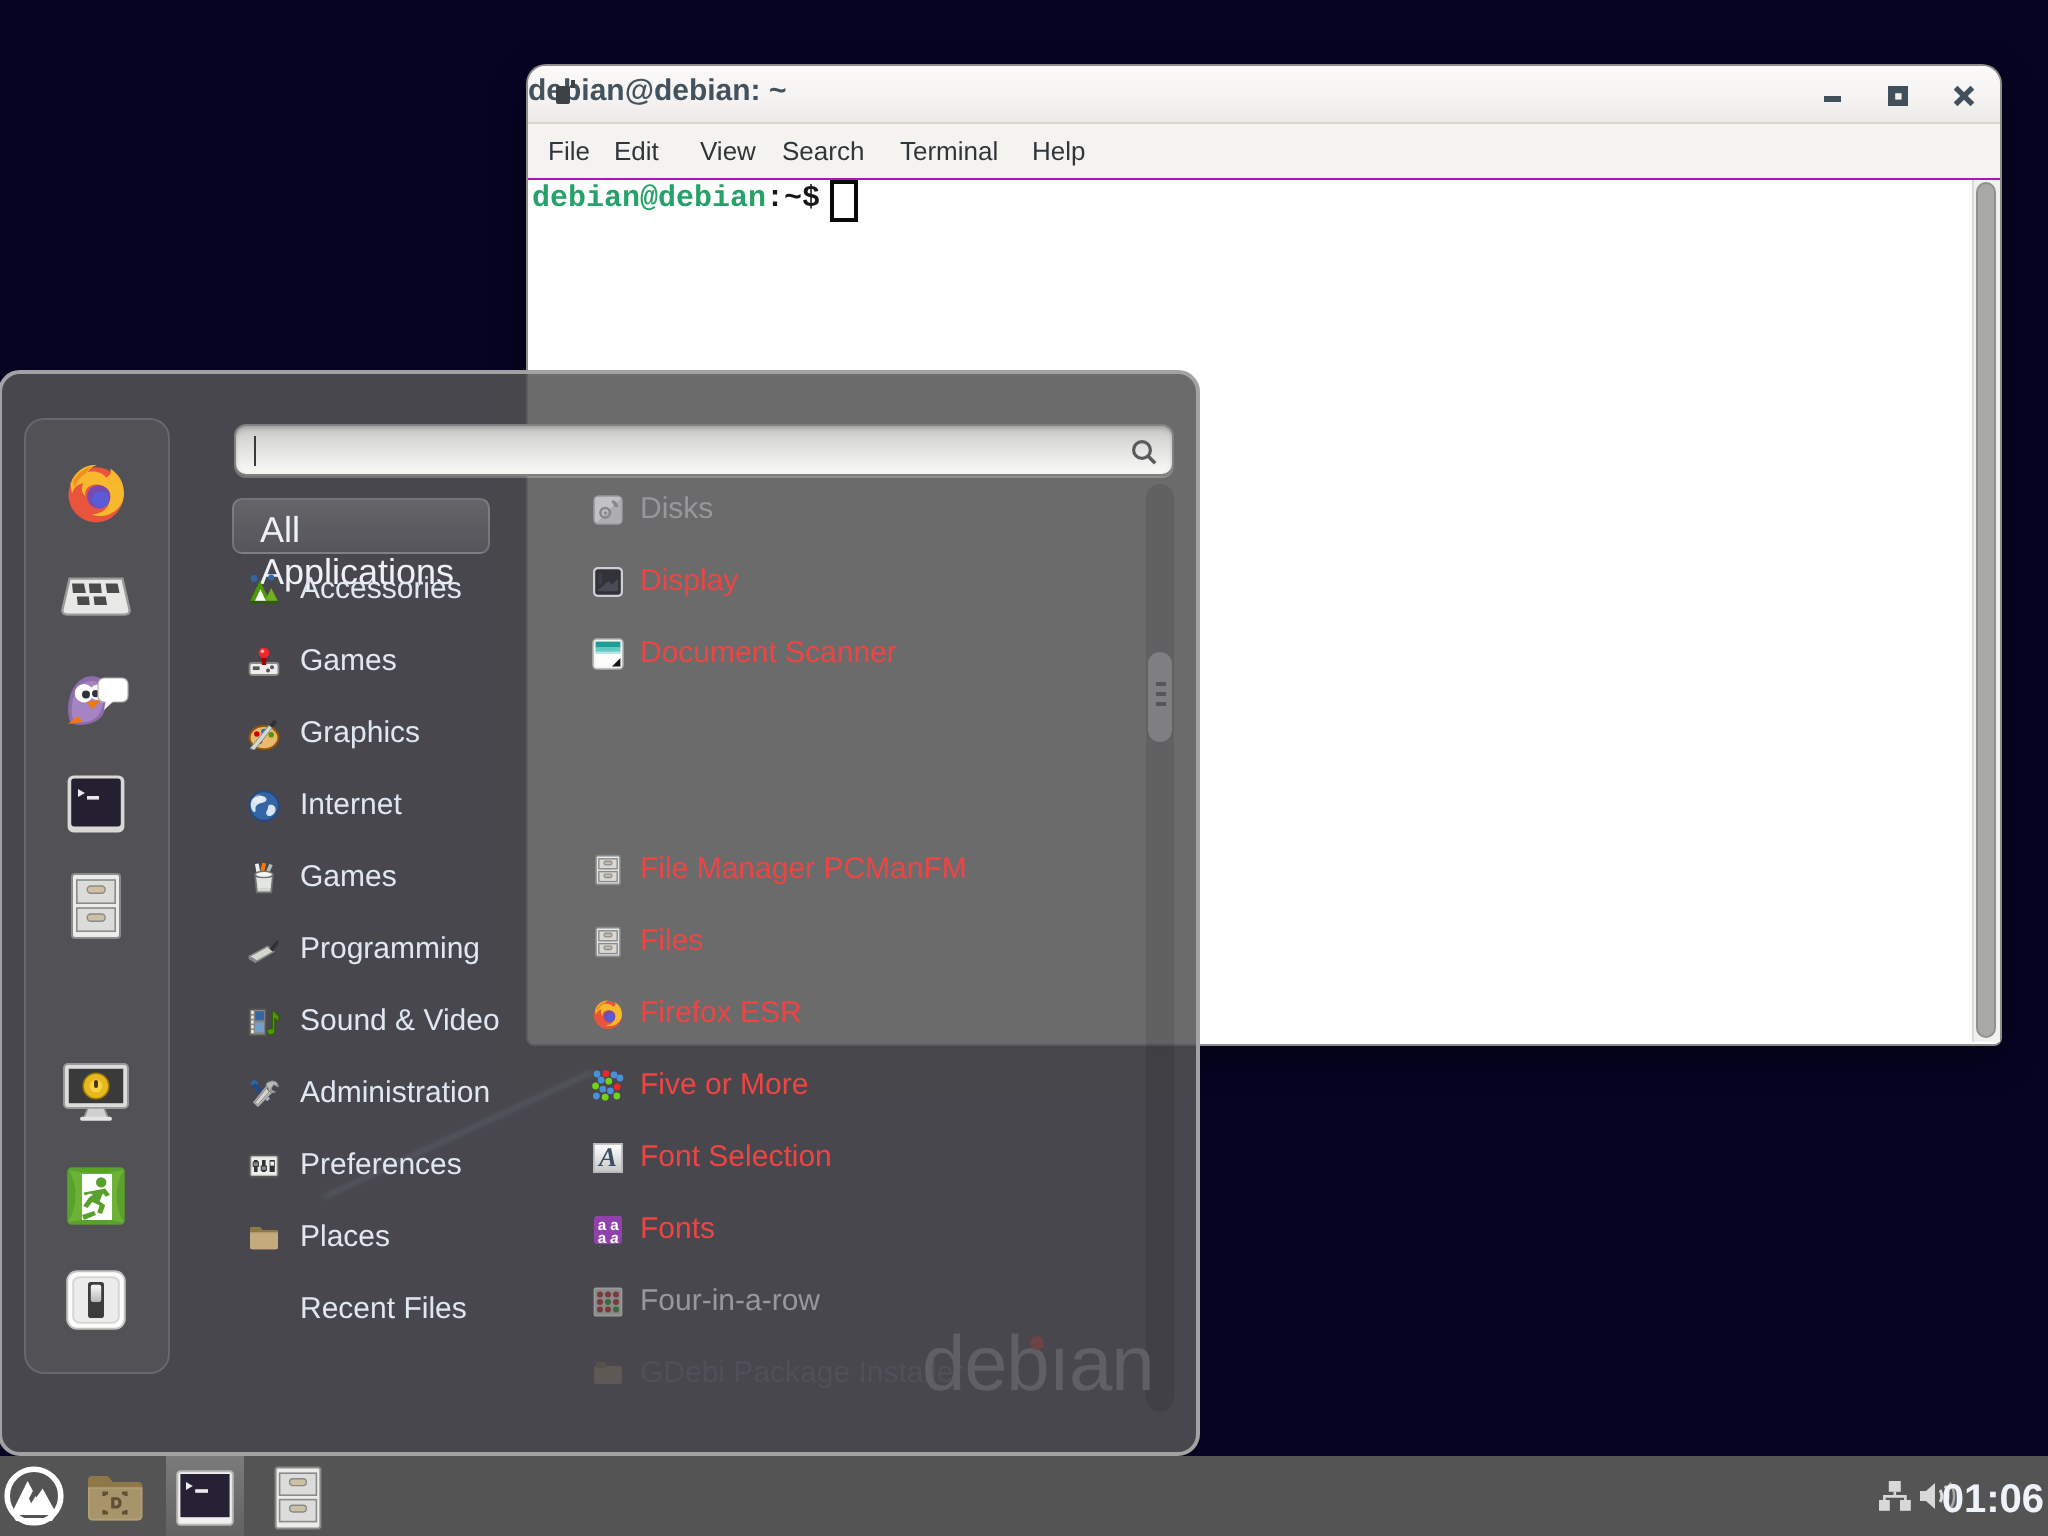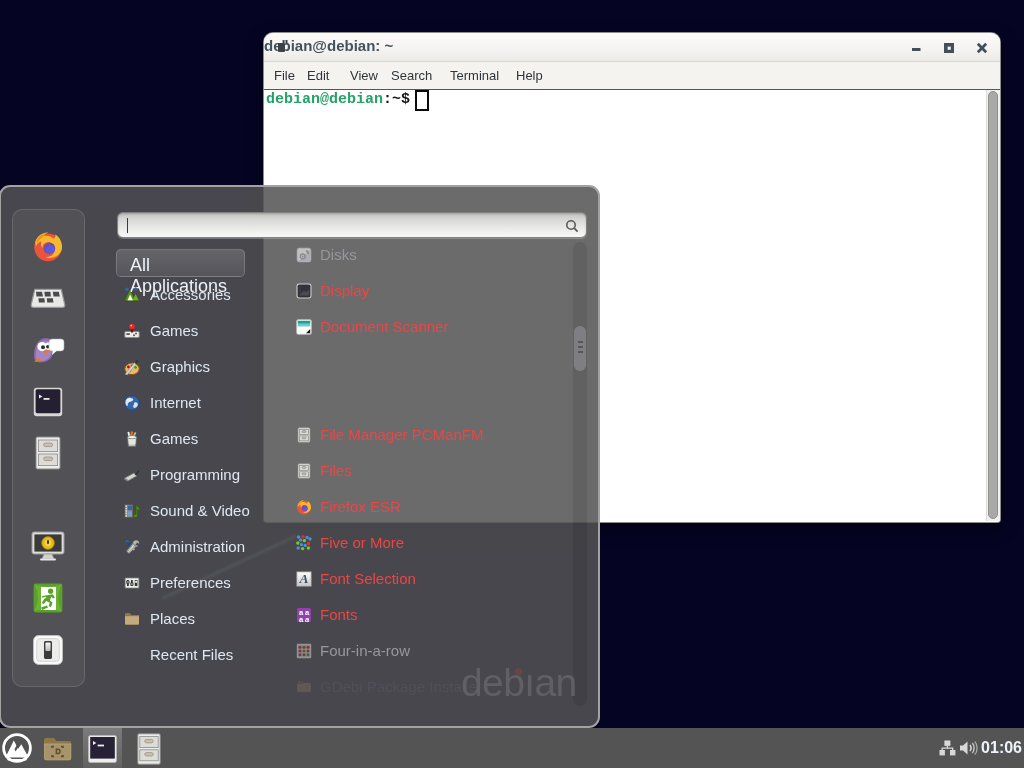--- a/index.html
+++ b/index.html
@@ -56,21 +56,21 @@
   #wordmark{position:absolute;left:461px;top:476px;font-family:Liberation Sans, sans-serif;
     font-size:39px;letter-spacing:-0.6px;color:#5f5f64;}
   #wdot{position:absolute;left:515px;top:483px;width:7px;height:7px;border-radius:50%;background:#6e4348;}
   #streak{position:absolute;left:162px;top:412px;width:148px;height:3px;background:rgba(175,195,225,0.10);
     transform:rotate(-25deg);transform-origin:left center;filter:blur(1px);}
 
   
   #taskbar{position:absolute;left:0;top:728px;width:1024px;height:40px;background:#545454;}
   #ttile{position:absolute;left:83px;top:0;width:39px;height:40px;
     background:linear-gradient(180deg,#7b7b7b,#626262);}
-  #clock{position:absolute;right:2px;top:11px;font-size:16px;font-weight:bold;color:#eef2fa;}
+  #clock{position:absolute;right:2px;top:11px;font-size:20px;font-weight:bold;color:#eef2fa;}
 </style></head>
 <body>
 <div id="desktop"></div>
 
 <div id="term">
   <div id="titlebar">
     <div id="title">debian@debian: ~</div>
     <svg id="wicon" viewBox="0 0 10 13">
         <rect x="0" y="3" width="7" height="9" rx="1" fill="#3b4248"></rect>
         <rect x="7.5" y="0" width="2" height="4" fill="#3b4248"></rect>

